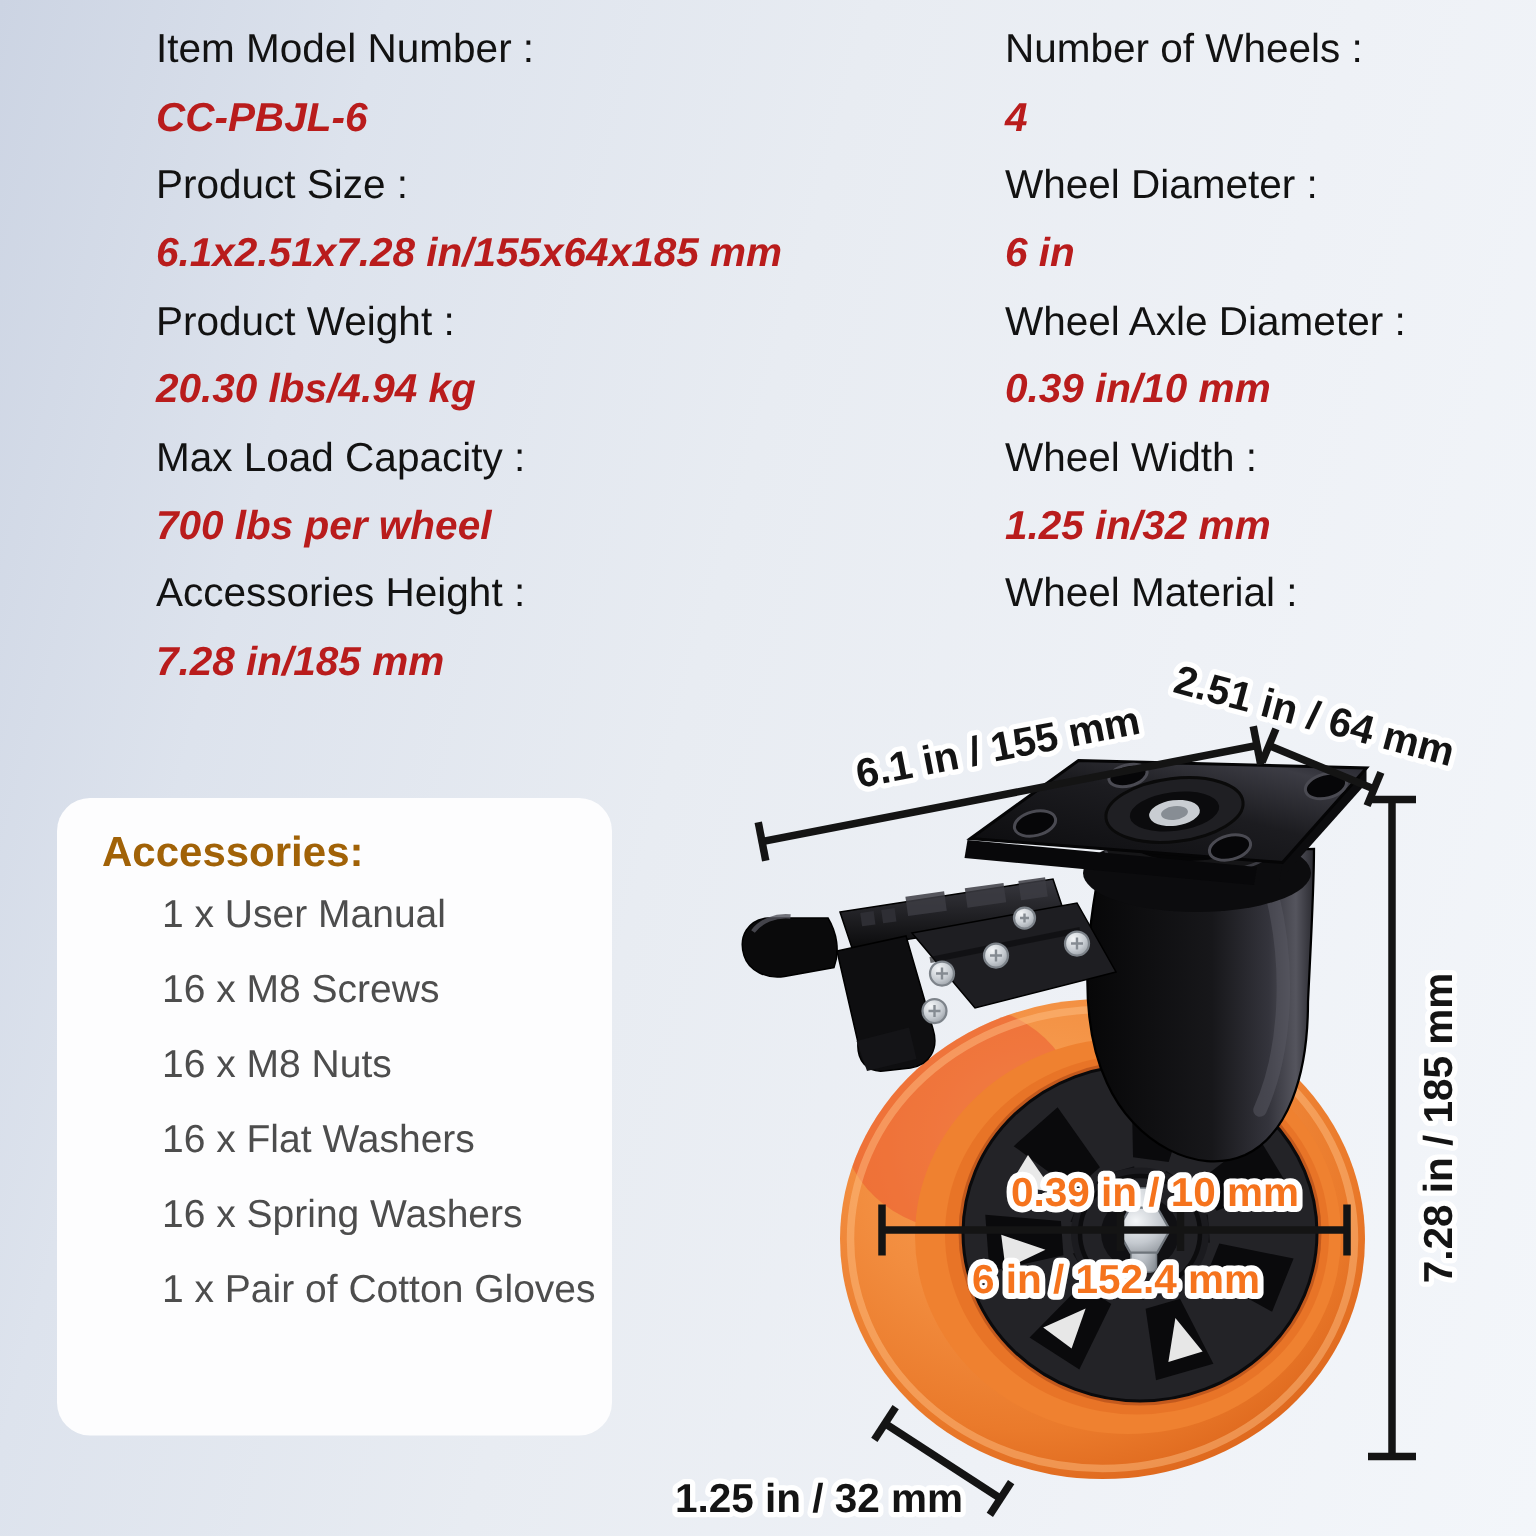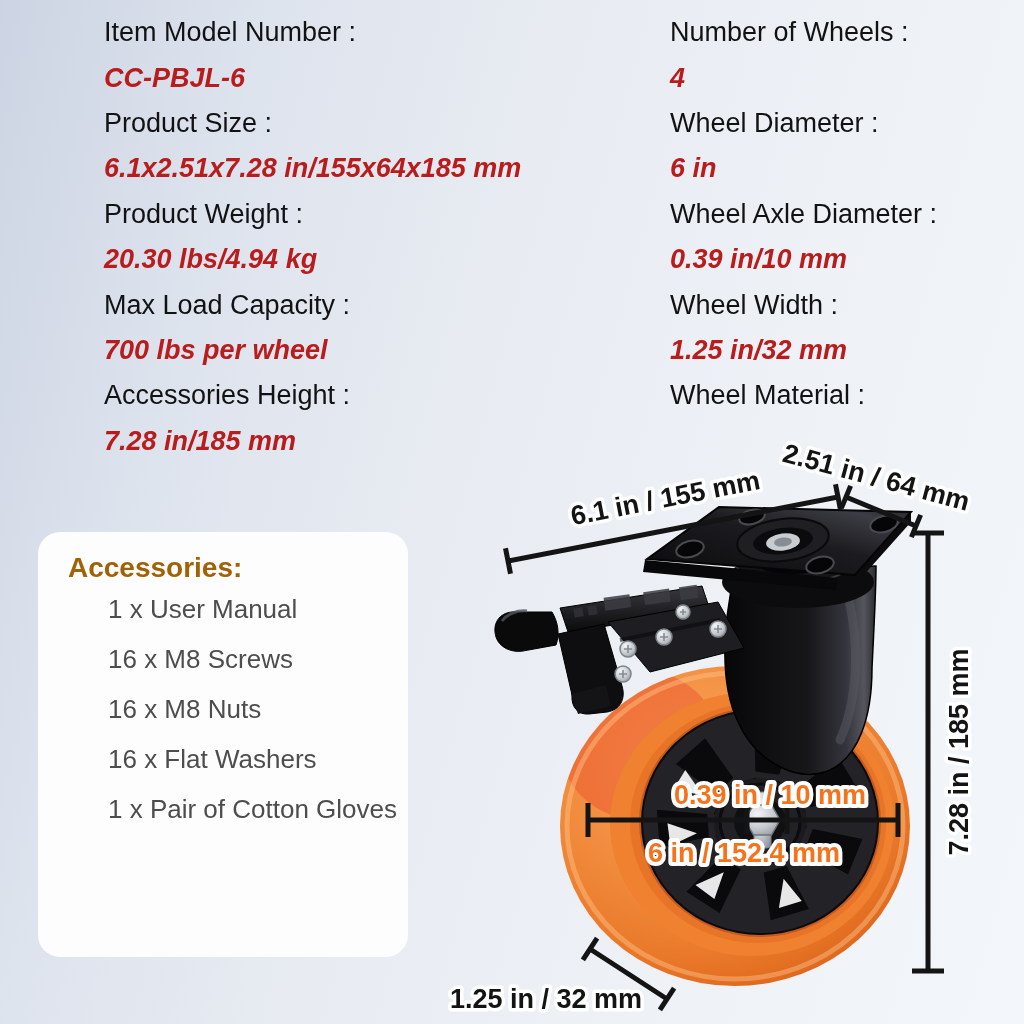--- a/index.html
+++ b/index.html
@@ -62,20 +62,21 @@
     <div class="spec-label">Wheel Material :</div>
   </div>
 
   <div class="acc-box">
     <div class="acc-title">Accessories:</div>
     <div class="acc-list">
       <div class="acc-item">1 x User Manual</div>
       <div class="acc-item">16 x M8 Screws</div>
       <div class="acc-item">16 x M8 Nuts</div>
       <div class="acc-item">16 x Flat Washers</div>
+      <div class="acc-item">16 x Spring Washers</div>
       <div class="acc-item">1 x Pair of Cotton Gloves</div>
     </div>
   </div>
 
   <svg class="caster" viewBox="0 0 1024 1024">
     <defs>
       <radialGradient id="tireG" cx="0.38" cy="0.30" r="0.80">
         <stop offset="0" stop-color="#f9a459"></stop>
         <stop offset="0.45" stop-color="#f28d3f"></stop>
         <stop offset="0.75" stop-color="#ea7a2b"></stop>

